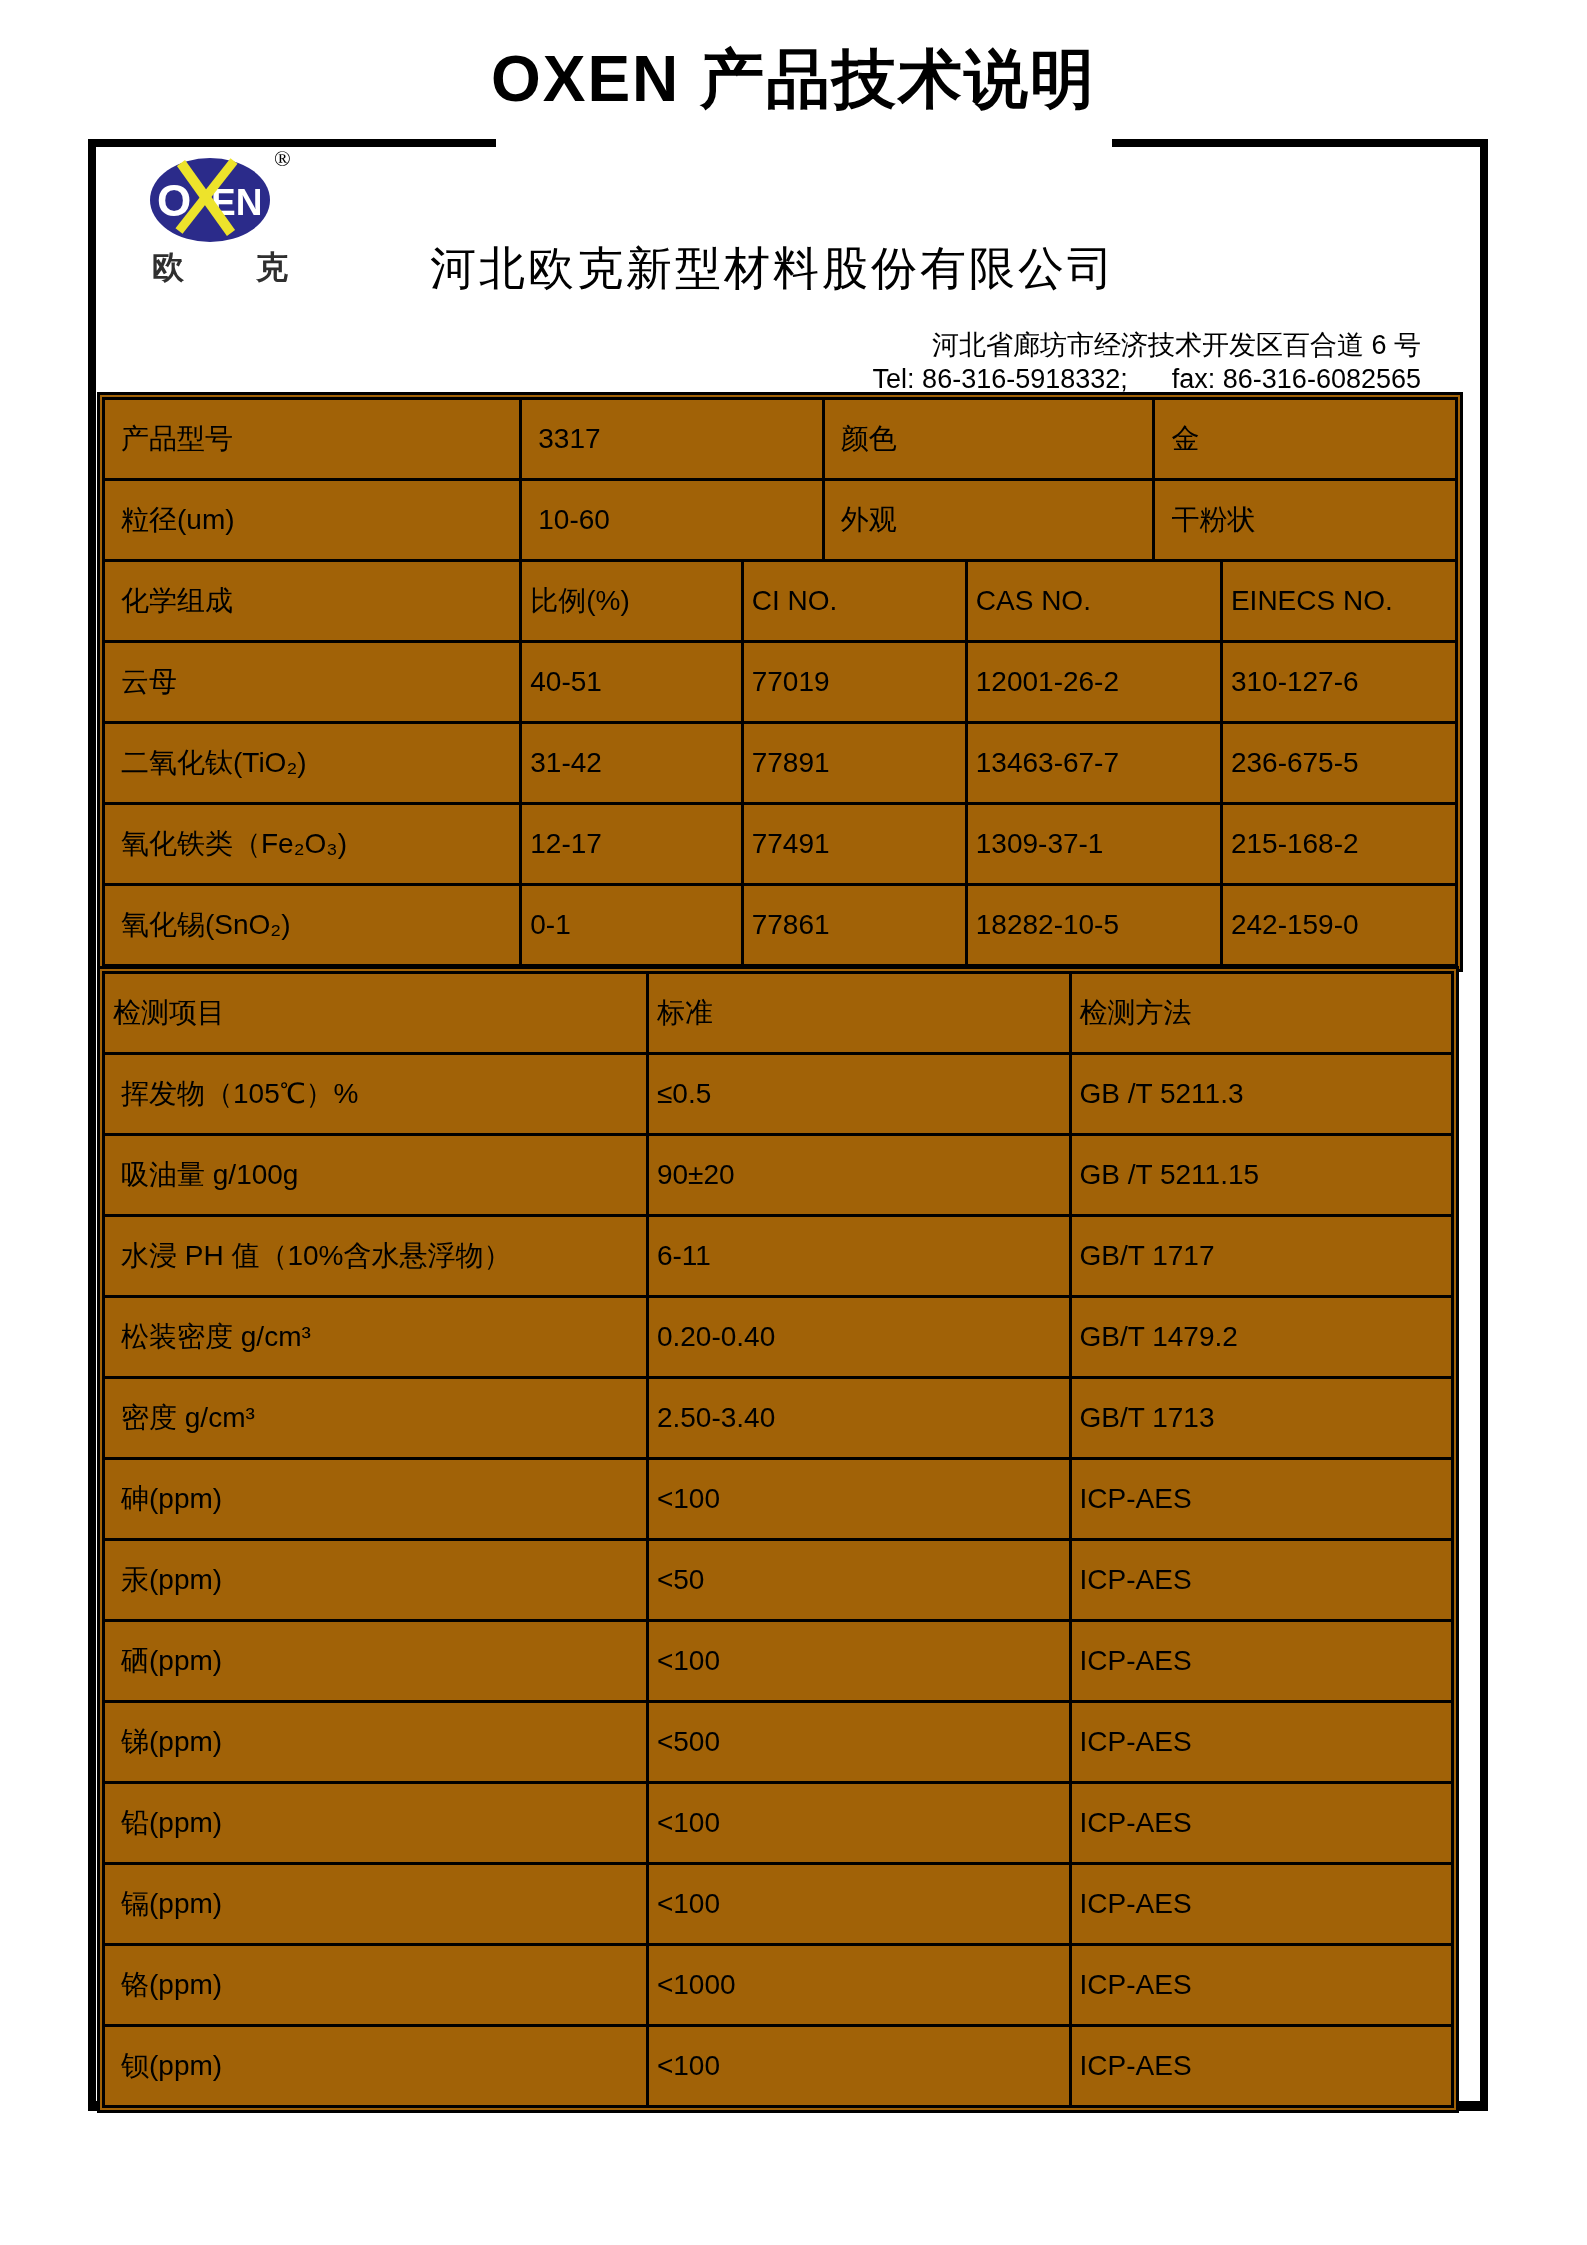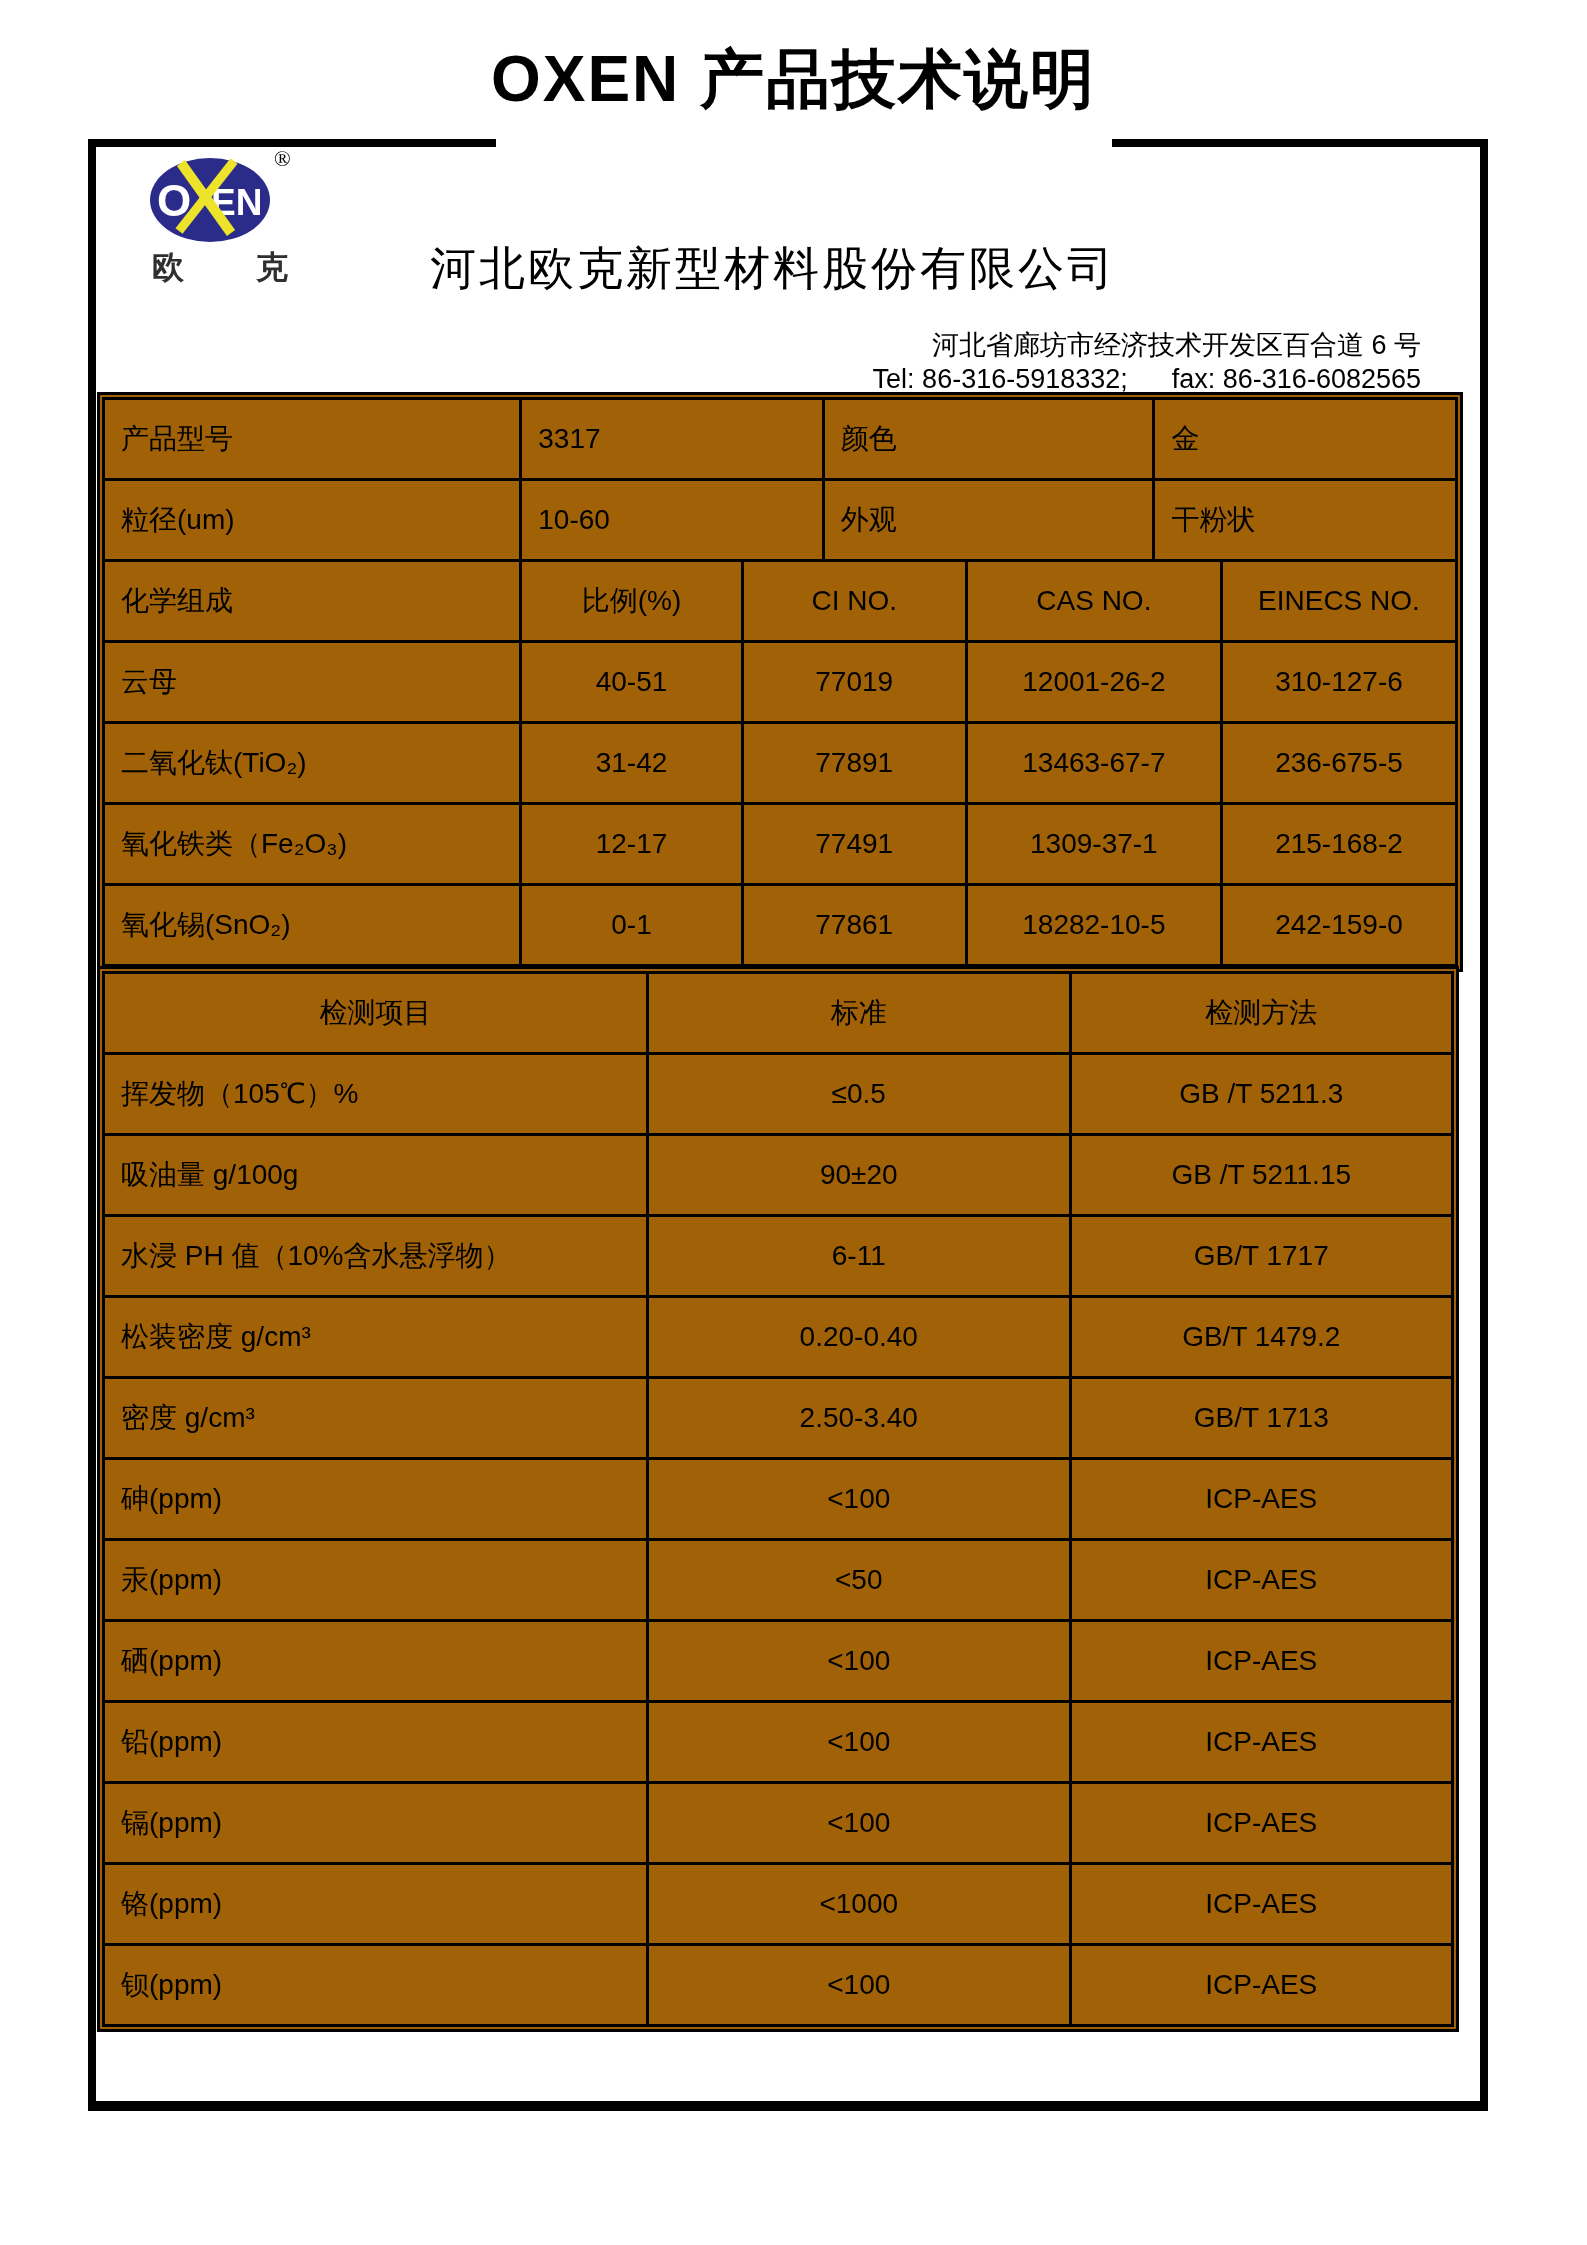--- a/index.html
+++ b/index.html
@@ -70,21 +70,21 @@
   td{
     border:3px solid #000;
     height:78px;
     font-size:28px;
     padding:0 8px;
     vertical-align:middle;
     overflow:hidden;
     white-space:nowrap;
   }
   td.l{text-align:left;padding-left:16px;}
-  td.c{text-align:center;}
+  td.c{}
   .comp-divider{border-top:3px solid #000;}
 </style>
 </head>
 <body>
 
 <div class="page">
 
   <div class="doc-title">OXEN 产品技术说明</div>
   <div class="rule rule-left"></div>
   <div class="rule rule-right"></div>
@@ -234,20 +234,25 @@
         <td class="l">汞(ppm)</td>
         <td class="c">&lt;50</td>
         <td class="c">ICP-AES</td>
       </tr>
       <tr>
         <td class="l">硒(ppm)</td>
         <td class="c">&lt;100</td>
         <td class="c">ICP-AES</td>
       </tr>
       <tr>
+        <td class="l">锑(ppm)</td>
+        <td class="c">&lt;500</td>
+        <td class="c">ICP-AES</td>
+      </tr>
+      <tr>
         <td class="l">铅(ppm)</td>
         <td class="c">&lt;100</td>
         <td class="c">ICP-AES</td>
       </tr>
       <tr>
         <td class="l">镉(ppm)</td>
         <td class="c">&lt;100</td>
         <td class="c">ICP-AES</td>
       </tr>
       <tr>

